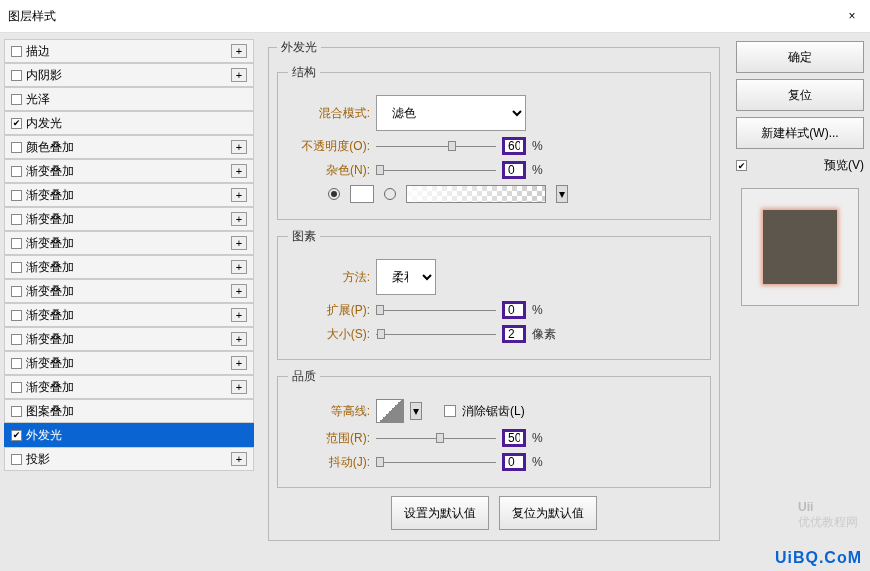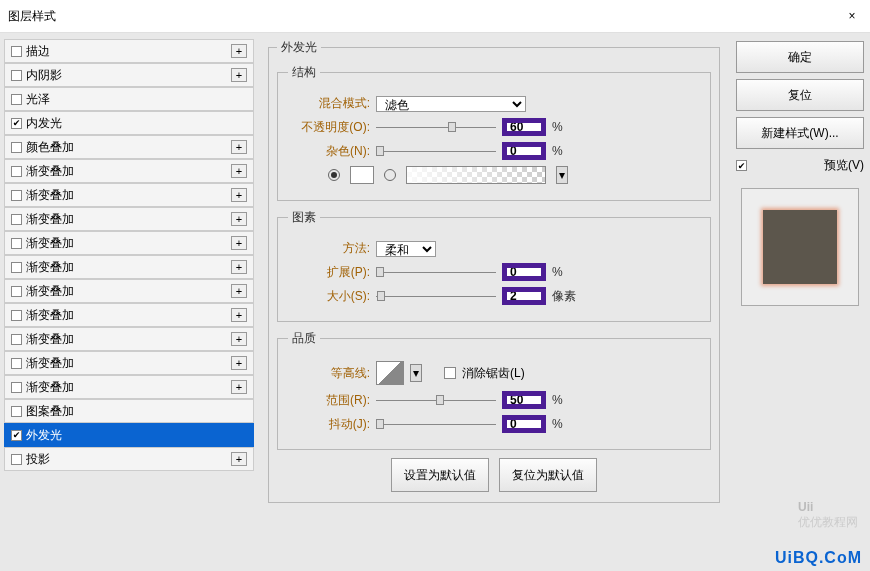--- a/index.html
+++ b/index.html
@@ -14,25 +14,25 @@
 .effect-cb { width: 11px; height: 11px; border: 1px solid #888; background: #fff; display: inline-flex; align-items: center; justify-content: center; }
 .effect-cb.checked::after { content: "✔"; font-size: 9px; color: #000; }
 .effect-row.selected .effect-cb.checked::after { color: #000; }
 .plus-btn { width: 16px; height: 14px; border: 1px solid #999; background: #f0f0f0; display: flex; align-items: center; justify-content: center; font-size: 11px; line-height: 1; }
 .content { flex: 1; padding: 6px 10px; position: relative; }
 fieldset { border: 1px solid #b8b8b8; margin-bottom: 8px; padding: 8px 10px 10px 10px; background: #e8e8e8; position: relative; }
 legend { padding: 0 4px; color: #333; font-size: 12px; }
 .fieldset-outer { border: 1px solid #b8b8b8; padding: 8px 8px 10px 8px; }
 .row { display: flex; align-items: center; margin: 6px 0; gap: 6px; }
 .lbl { width: 82px; text-align: right; color: #a16207; }
-select, .dropdown { height: 16px; border: 1px solid #999; background: #fff; padding: 0 4px; }
+select, .dropdown { height: 36px; border: 1px solid #999; background: #fff; padding: 0 11px; }
 .slider-wrap { width: 120px; height: 14px; position: relative; display: flex; align-items: center; }
 .slider-track { height: 1px; background: #888; width: 100%; position: relative; }
 .slider-thumb { position: absolute; top: -5px; width: 8px; height: 10px; background: #ddd; border: 1px solid #888; }
-.num-input { width: 44px; height: 18px; border: 5px solid #4c1d95; background: #fff; text-align: left; padding: 0 3px; font-weight: bold; }
+.num-input { width: 24px; height: 18px; border: 3px solid #4c1d95; background: #fff; text-align: left; padding: 0 3px; }
 .unit { color: #333; }
 .radio { width: 12px; height: 12px; border-radius: 50%; border: 1px solid #666; display: inline-flex; align-items: center; justify-content: center; }
 .radio.sel::after { content: ""; width: 6px; height: 6px; background: #333; border-radius: 50%; }
 .color-swatch { width: 24px; height: 18px; border: 1px solid #888; background: #fff; }
 .gradient-swatch { width: 140px; height: 18px; border: 1px solid #888; background: repeating-conic-gradient(#ccc 0 25%, #fff 0 50%) 0 0/10px 10px; position: relative; }
 .gradient-swatch::after { content:""; position:absolute; inset:0; background: linear-gradient(to right, rgba(255,255,255,0.9), rgba(255,255,255,0)); }
 .grad-arrow { width: 12px; height: 18px; border: 1px solid #888; background: #ddd; display:flex; align-items:center; justify-content:center; }
 .contour-swatch { width: 28px; height: 24px; border: 1px solid #888; background: linear-gradient(135deg, #fff 0 50%, #888 50% 100%); }
 .cb-box { width: 12px; height: 12px; border: 1px solid #888; background: #fff; display:inline-block; }
 .btn { height: 34px; border: 1px solid #999; background: linear-gradient(#fdfdfd,#e6e6e6); padding: 0 12px; display: inline-flex; align-items: center; justify-content: center; cursor: pointer; }

